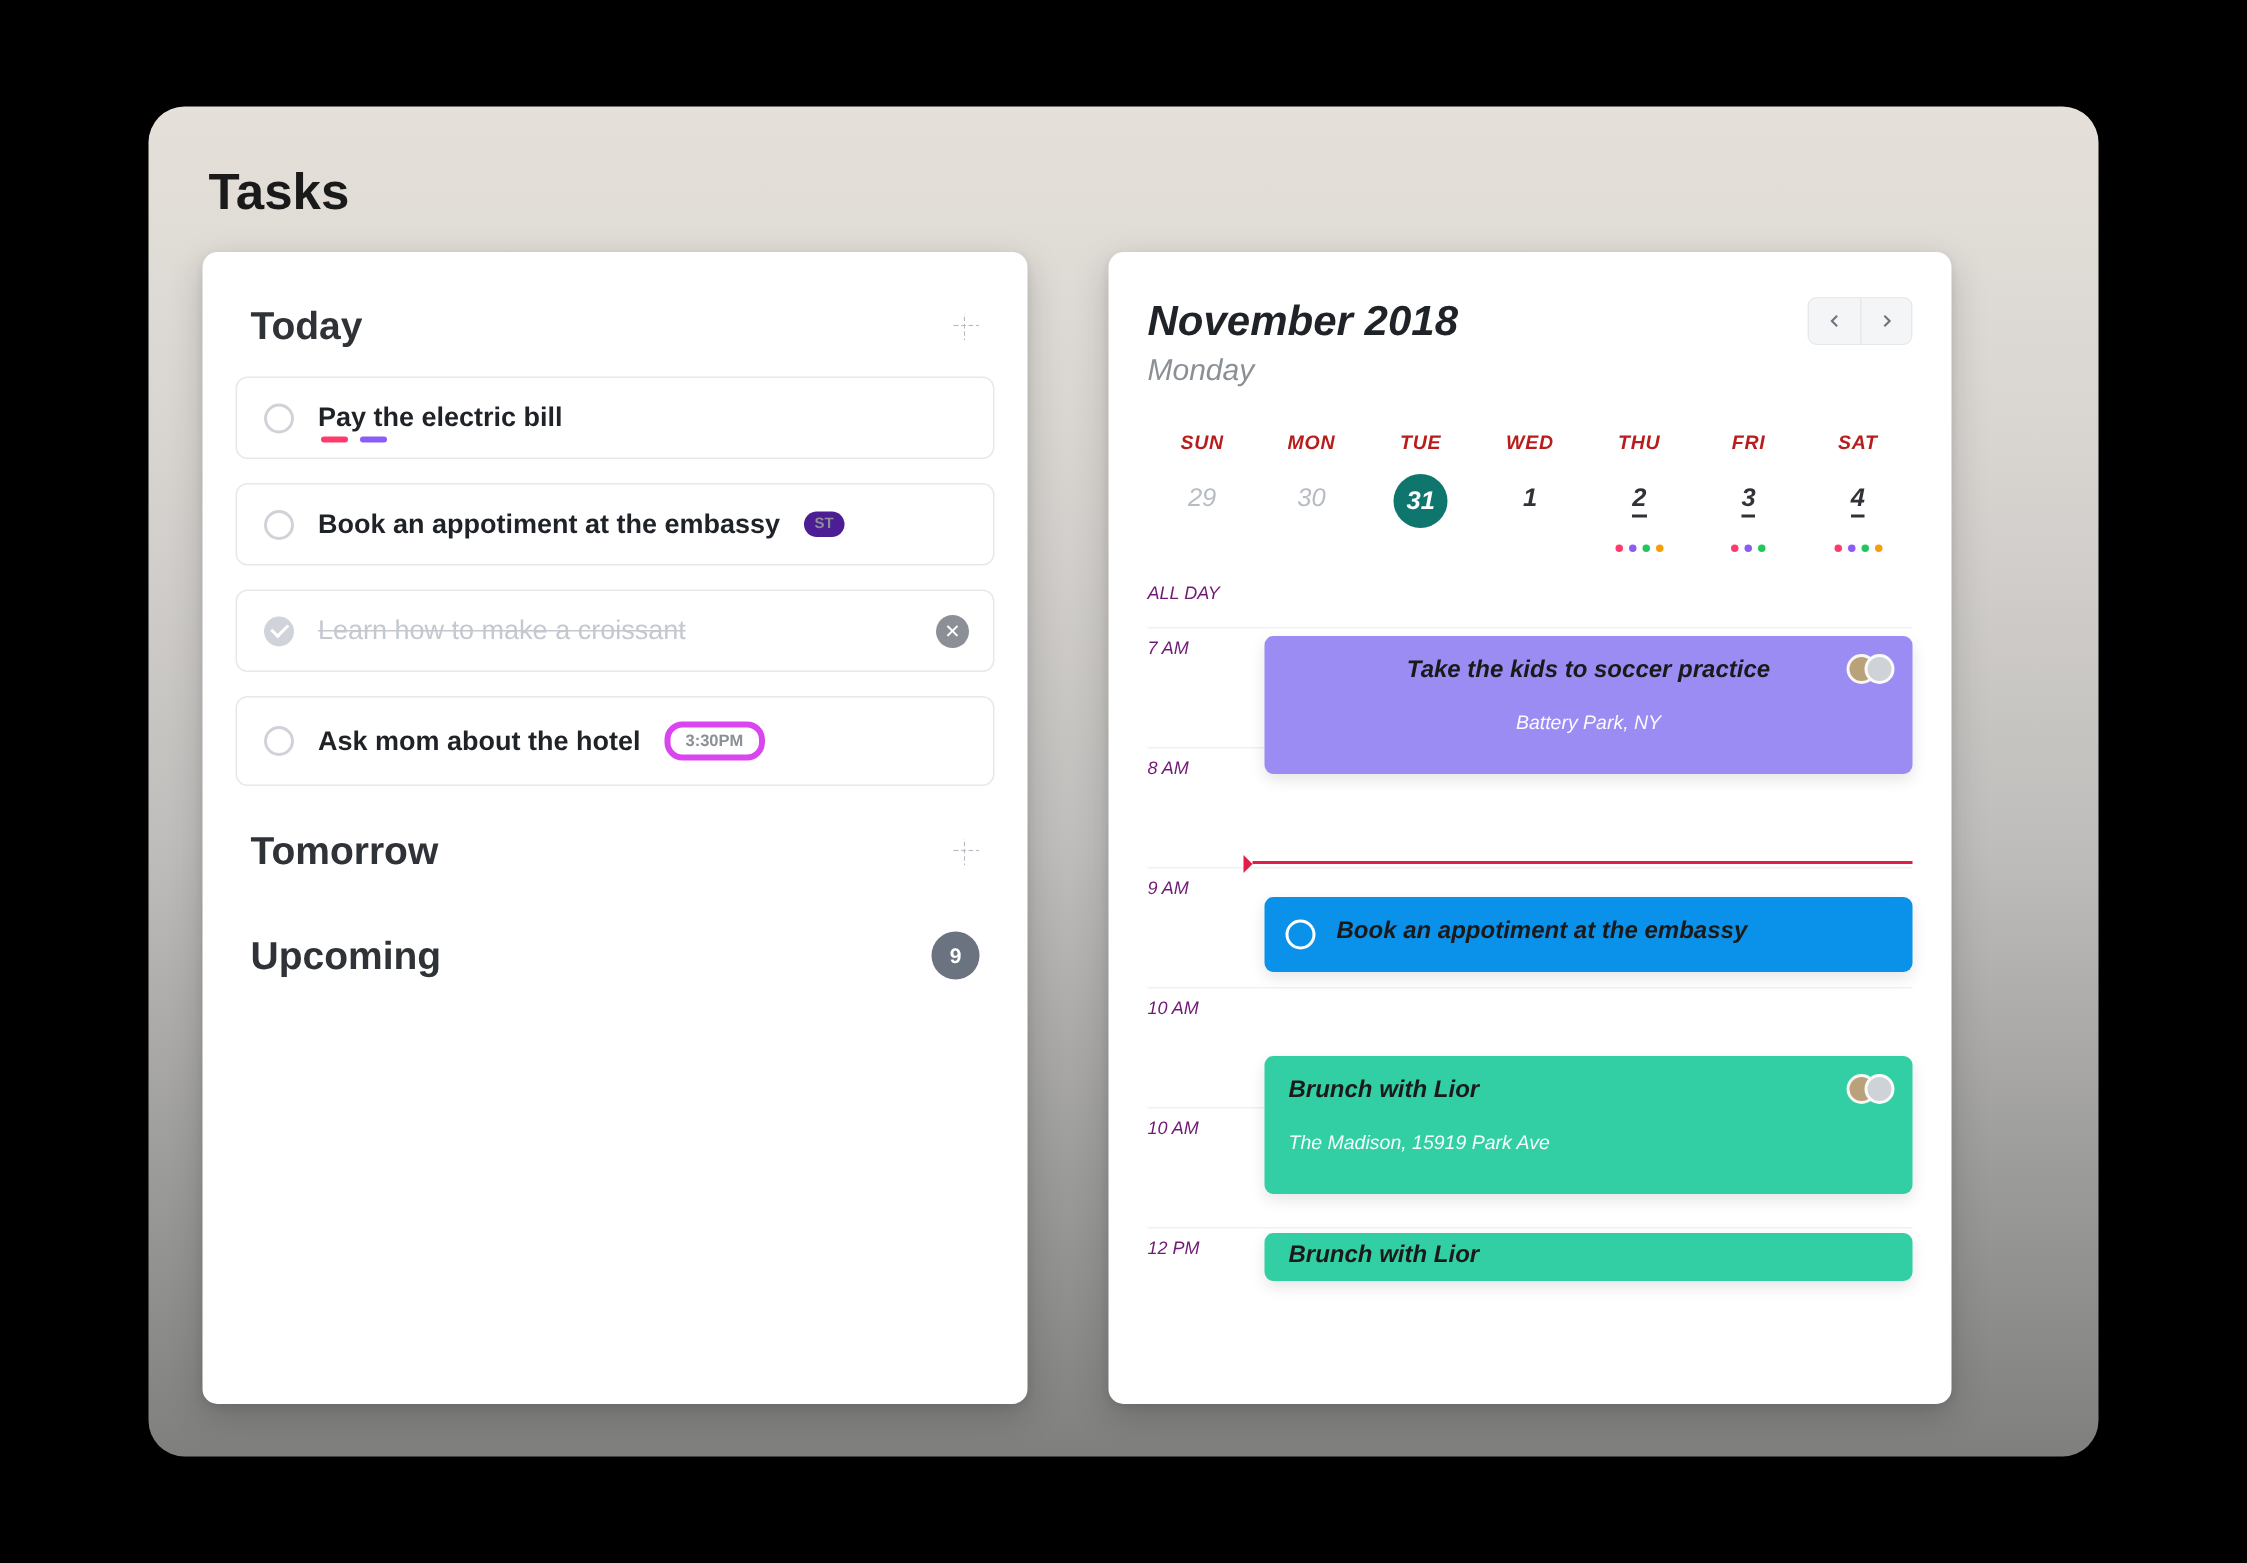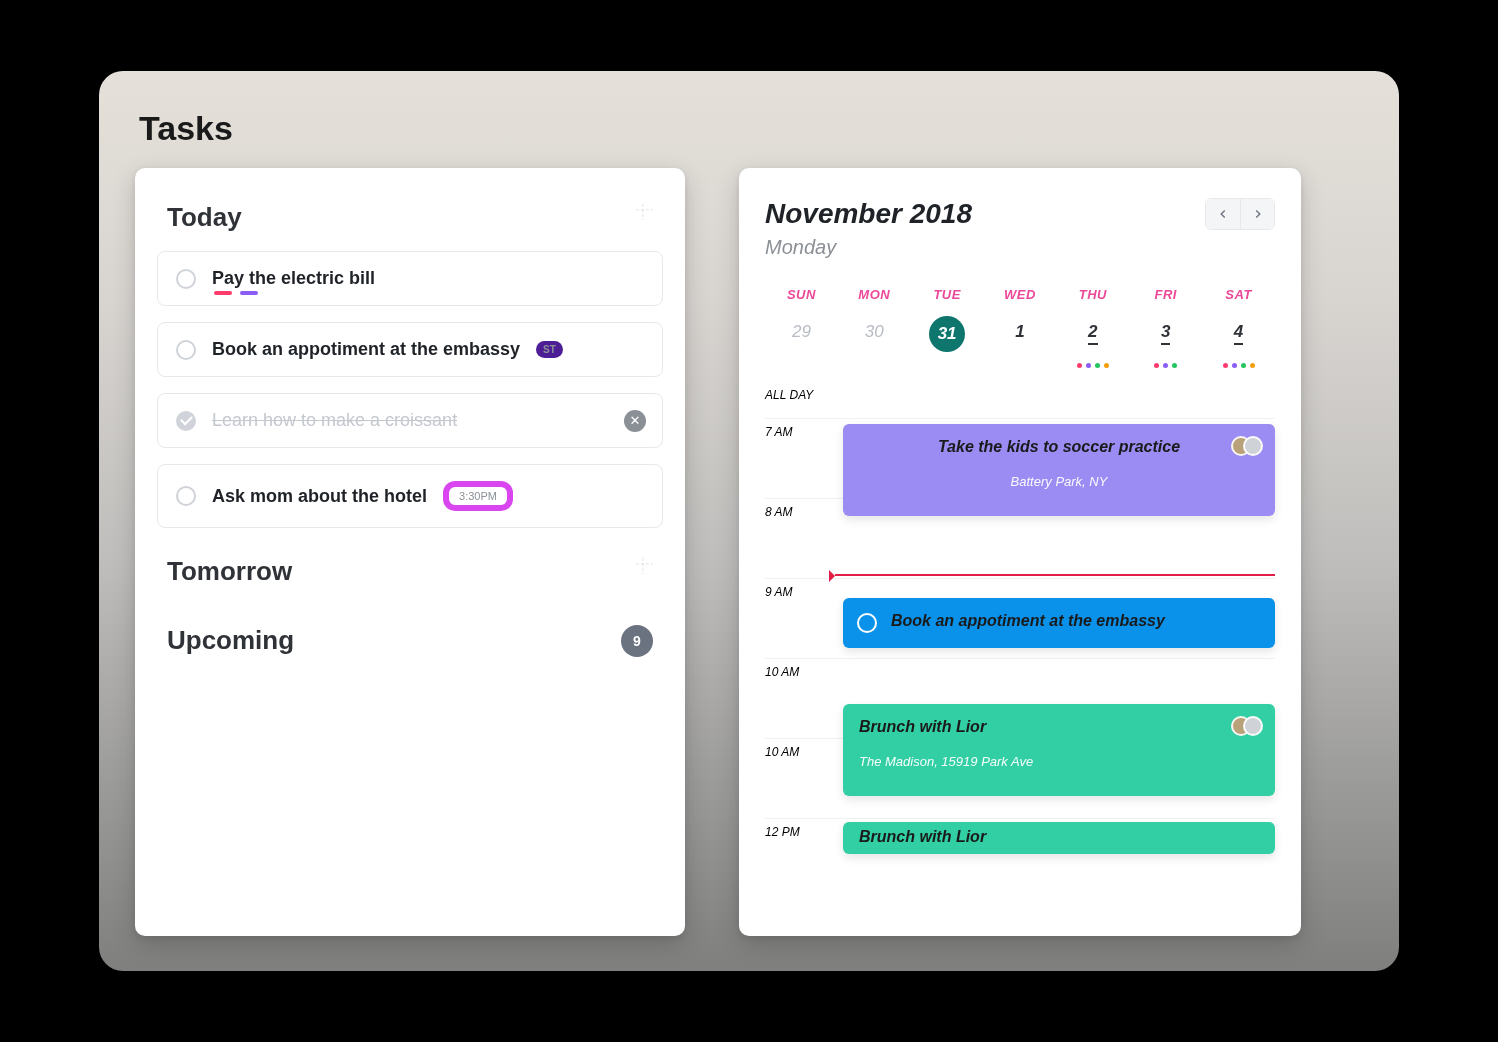--- a/index.html
+++ b/index.html
@@ -44,21 +44,21 @@
   .tasks-card {
     width: 550px;
     height: 768px;
     padding: 34px 22px 18px 22px;
     display: flex;
     flex-direction: column;
     position: relative;
   }
   .section-header {
     display: flex;
-    align-items: flex-start;
+    align-items: center;
     justify-content: space-between;
     padding: 0 10px;
     margin-bottom: 18px;
   }
   .section-header .label {
     font-size: 26px;
     font-weight: 700;
     color: #2f3237;
   }
   .section-header .count {
@@ -120,22 +120,22 @@
     color: #c4c8cf;
     text-decoration: line-through;
     font-weight: 500;
   }
   .task-item .tag {
     background:#4c1d95; color:#8b9096;
     font-size:10px; font-weight:700;
     border-radius:10px; padding:3px 7px;
   }
   .task-item .time-pill {
-    border:6px solid #d946ef; color:#8b9096;
-    font-size:11px; font-weight:400;
+    border:4px solid #d946ef; color:#8b9096;
+    font-size:11px; font-weight:700;
     border-radius:12px; padding:3px 10px;
   }
   .task-item .close-x {
     position:absolute; right:16px; top:50%; transform:translateY(-50%);
     width:22px; height:22px; border-radius:50%;
     background:#8b9096; color:#fff;
     display:flex;align-items:center;justify-content:center;
     font-size:13px; line-height:1; cursor:pointer;
   }
   .color-strips { position:absolute; left:56px; bottom:10px; display:flex; gap:8px;}
@@ -194,21 +194,21 @@
     width:34px; height:30px; background:#f4f5f7; border:none; cursor:pointer;
     display:flex; align-items:center; justify-content:center; color:#6b7280;
   }
   .cal-nav button + button { border-left:1px solid #e6e8eb;}
   .cal-nav svg { width:14px; height:14px; stroke:currentColor; fill:none; stroke-width:2.4;}
 
   .cal-days-header {
     margin-top: 28px;
     display:grid; grid-template-columns: repeat(7, 1fr);
     text-align:center;
-    font-size:13px; font-weight:700; color:#ec4899;
+    font-size:13px; font-weight:700; color:#b91c1c;
     letter-spacing:0.5px;
   }
   .cal-dates {
     margin-top: 14px;
     display:grid; grid-template-columns: repeat(7, 1fr);
     text-align:center;
   }
   .date-cell {
     font-size:17px; font-weight:600; color:#2f3237;
     padding: 6px 0 14px 0;
@@ -234,21 +234,21 @@
   }
   .time-row {
     display:flex; align-items:flex-start;
     border-top:1px solid #f0f1f3;
     min-height: 80px;
     position:relative;
   }
   .time-row:first-child { border-top:none; min-height:36px;}
   .time-label {
     width:70px; flex:0 0 70px;
-    font-size:12px; color:#000000;
+    font-size:12px; color:#701a75;
     padding-top:6px;
   }
   .event {
     position:absolute;
     left:78px; right:0;
     border-radius:6px;
     padding: 14px 16px;
     color:#fff;
     box-shadow: 0 4px 10px rgba(0,0,0,0.1);
   }

